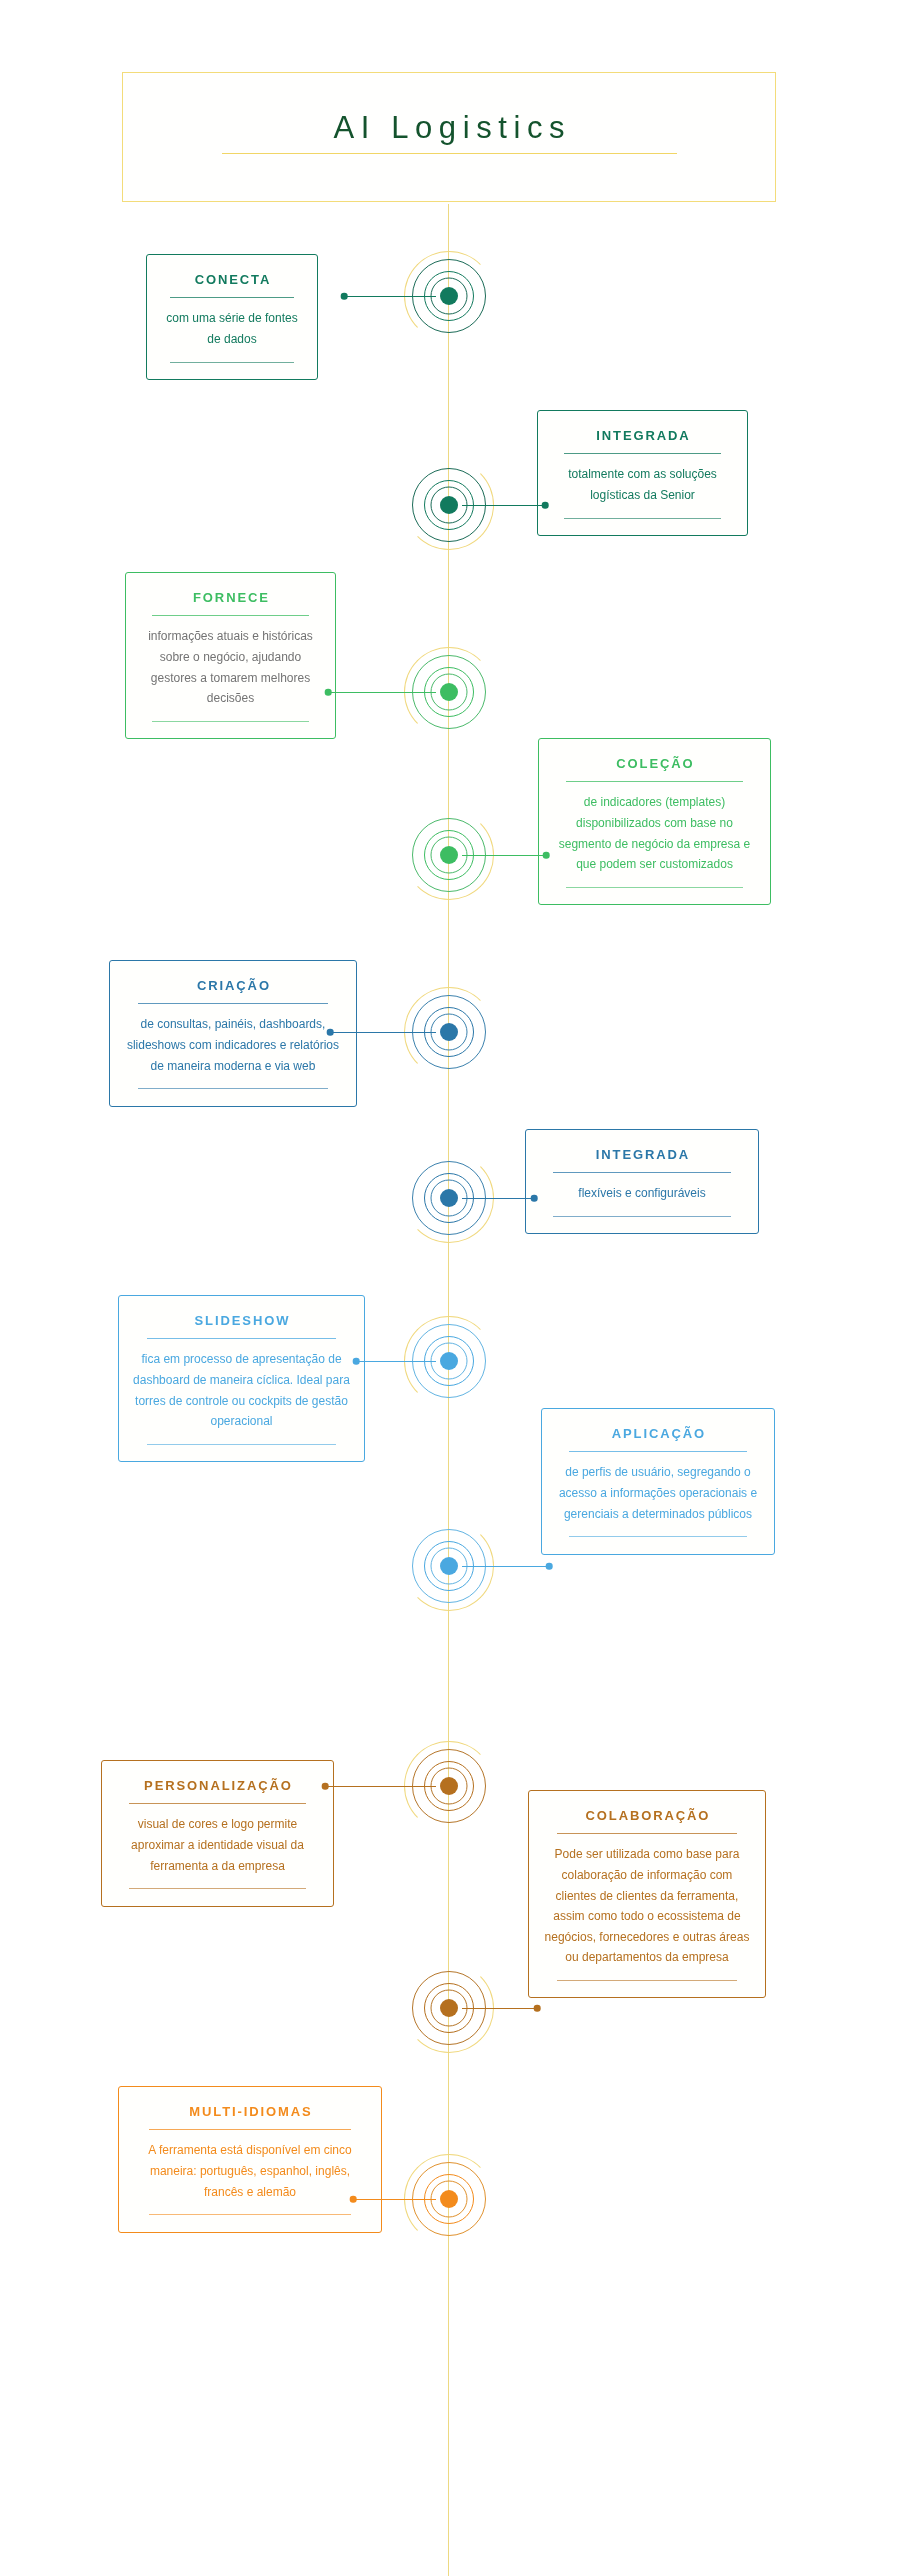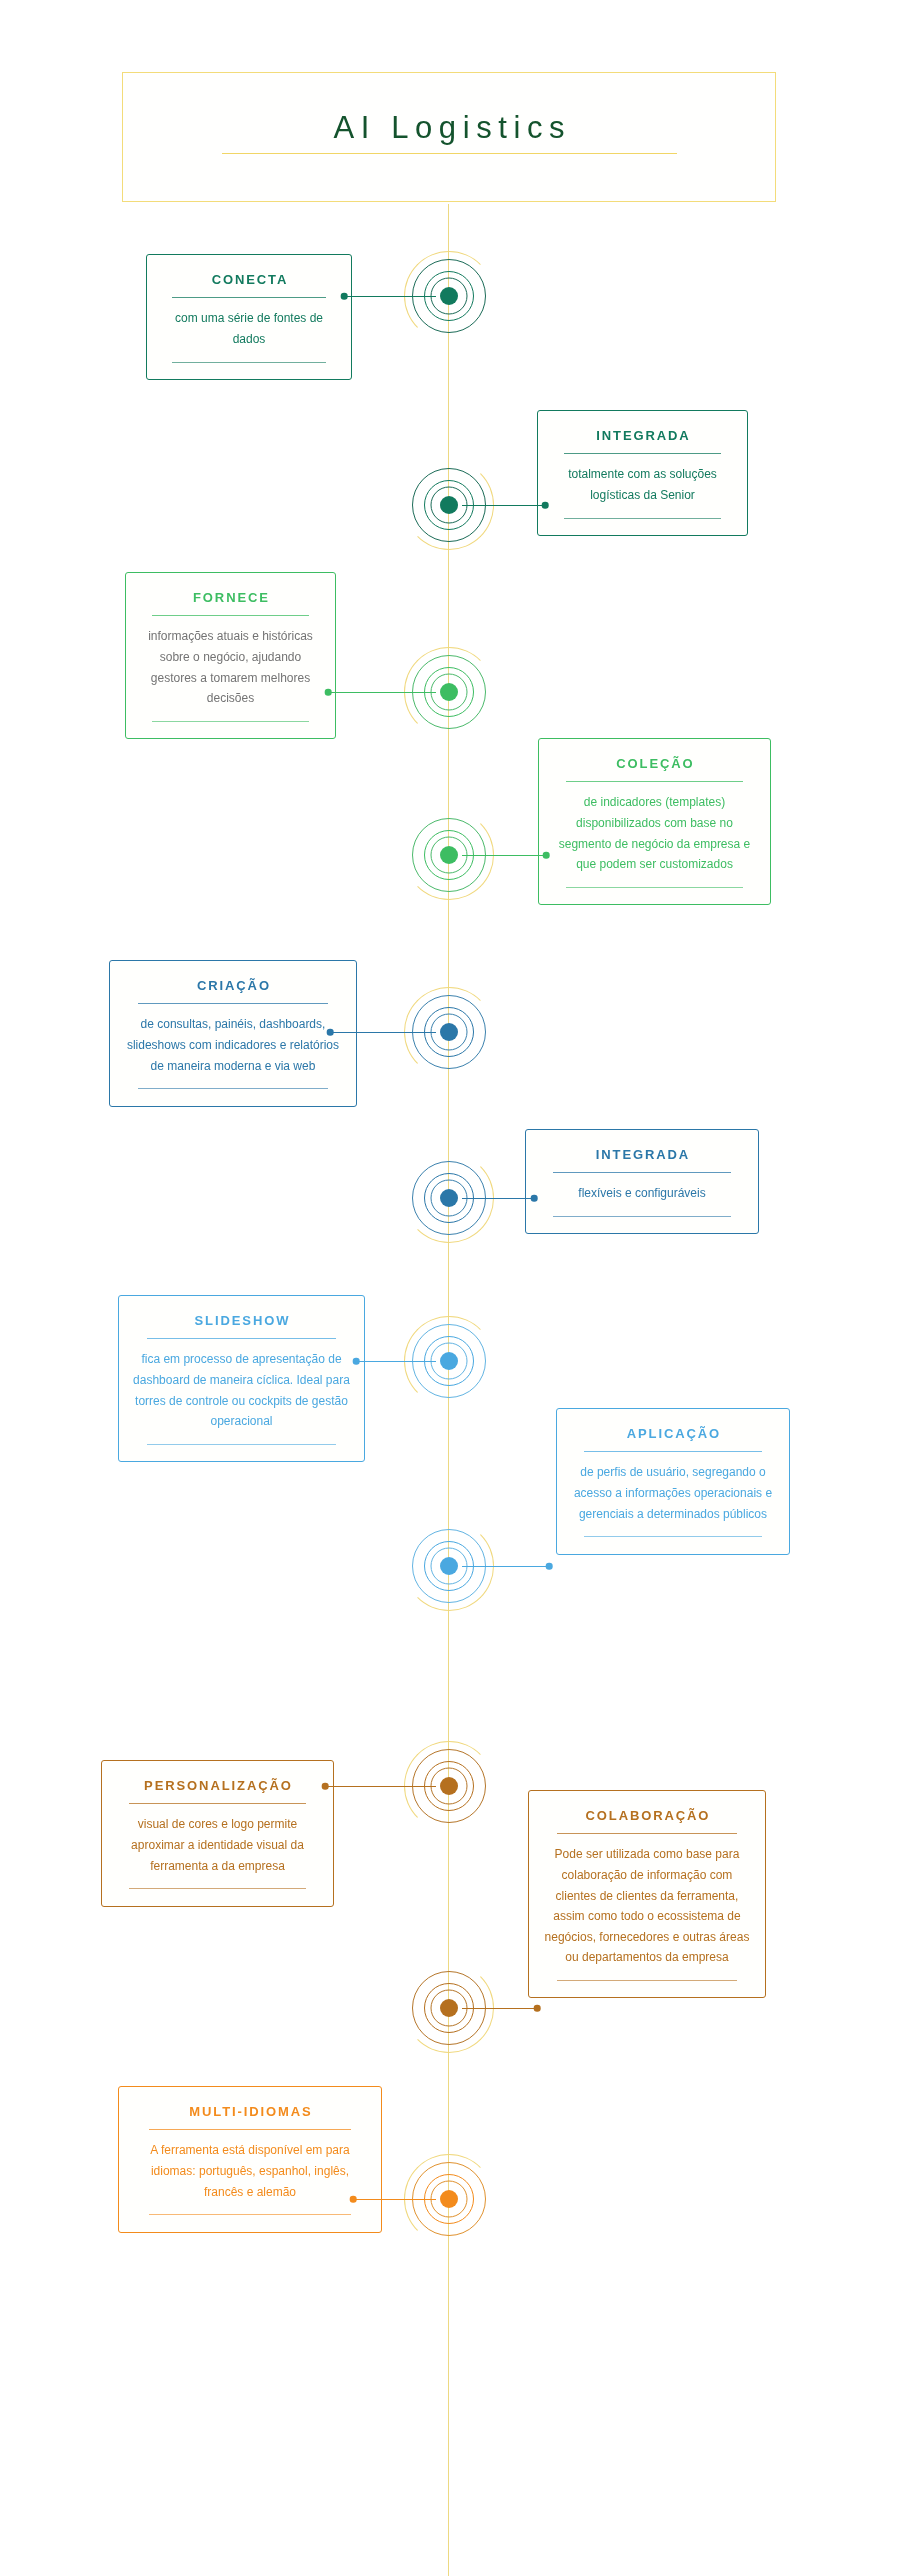--- a/index.html
+++ b/index.html
@@ -158,21 +158,21 @@
 
 <div id="timeline">
     <div class="row">
       <div class="marker" style="top: 296px;">
         <div class="arc tl" style="border-color: rgb(240, 216, 125) transparent transparent rgb(240, 216, 125);"></div>
         <div class="ring r4" style="border-color: rgb(27, 107, 87);"></div>
         <div class="ring r3" style="border-color: rgb(18, 122, 94);"></div>
         <div class="ring r2" style="border-color: rgb(27, 107, 87);"></div>
         <div class="dot" style="background: rgb(18, 122, 94);"></div>
       </div>
-      <div class="card" style="top: 254px; left: 146px; width: 206px; border-color: rgb(18, 122, 94);">
+      <div class="card" style="top: 254px; left: 146px; width: 172px; border-color: rgb(18, 122, 94);">
         <div class="card-title" style="color: rgb(18, 122, 94);">CONECTA</div>
         <div class="card-rule" style="background: rgb(18, 122, 94); opacity: 0.75;"></div>
         <div class="card-body" style="color: rgb(18, 122, 94);">com uma série de fontes de dados</div>
         <div class="card-rule bottom" style="background: rgb(18, 122, 94); opacity: 0.6;"></div>
       </div>
       <div class="connector" style="left: 344px; width: 92px; top: 296px; background: rgb(18, 122, 94);"></div>
       <div class="connector-dot" style="left: 344px; top: 296px; background: rgb(18, 122, 94);"></div>
     </div>
     <div class="row">
       <div class="marker" style="top: 505px;">
@@ -277,21 +277,21 @@
       <div class="connector-dot" style="left: 356px; top: 1361px; background: rgb(74, 168, 224);"></div>
     </div>
     <div class="row">
       <div class="marker" style="top: 1566px;">
         <div class="arc br" style="border-color: transparent rgb(240, 216, 125) rgb(240, 216, 125) transparent;"></div>
         <div class="ring r4" style="border-color: rgb(99, 180, 226);"></div>
         <div class="ring r3" style="border-color: rgb(74, 168, 224);"></div>
         <div class="ring r2" style="border-color: rgb(99, 180, 226);"></div>
         <div class="dot" style="background: rgb(74, 168, 224);"></div>
       </div>
-      <div class="card" style="top: 1408px; left: 541px; width: 234px; border-color: rgb(74, 168, 224); margin-left: 15px;">
+      <div class="card" style="top: 1408px; left: 541px; width: 234px; border-color: rgb(74, 168, 224);">
         <div class="card-title" style="color: rgb(74, 168, 224);">APLICAÇÃO</div>
         <div class="card-rule" style="background: rgb(74, 168, 224); opacity: 0.75;"></div>
         <div class="card-body" style="color: rgb(74, 168, 224);">de perfis de usuário, segregando o acesso a informações operacionais e gerenciais a determinados públicos</div>
         <div class="card-rule bottom" style="background: rgb(74, 168, 224); opacity: 0.6;"></div>
       </div>
       <div class="connector" style="left: 462px; width: 87px; top: 1566px; background: rgb(74, 168, 224);"></div>
       <div class="connector-dot" style="left: 549px; top: 1566px; background: rgb(74, 168, 224);"></div>
     </div>
     <div class="row">
       <div class="marker" style="top: 1786px;">
@@ -331,20 +331,20 @@
       <div class="marker" style="top: 2199px;">
         <div class="arc tl" style="border-color: rgb(240, 216, 125) transparent transparent rgb(240, 216, 125);"></div>
         <div class="ring r4" style="border-color: rgb(224, 146, 47);"></div>
         <div class="ring r3" style="border-color: rgb(243, 139, 28);"></div>
         <div class="ring r2" style="border-color: rgb(224, 146, 47);"></div>
         <div class="dot" style="background: rgb(243, 139, 28);"></div>
       </div>
       <div class="card" style="top: 2086px; left: 118px; width: 264px; border-color: rgb(243, 139, 28);">
         <div class="card-title" style="color: rgb(243, 139, 28);">MULTI-IDIOMAS</div>
         <div class="card-rule" style="background: rgb(243, 139, 28); opacity: 0.75;"></div>
-        <div class="card-body" style="color: rgb(243, 139, 28);">A ferramenta está disponível em para idiomas: português, espanhol, inglês, francês e alemão</div>
+        <div class="card-body" style="color: rgb(243, 139, 28);">A ferramenta está disponível em cinco maneira: português, espanhol, inglês, francês e alemão</div>
         <div class="card-rule bottom" style="background: rgb(243, 139, 28); opacity: 0.6;"></div>
       </div>
       <div class="connector" style="left: 353px; width: 83px; top: 2199px; background: rgb(243, 139, 28);"></div>
       <div class="connector-dot" style="left: 353px; top: 2199px; background: rgb(243, 139, 28);"></div>
     </div>
   </div>
 
 
 </body></html>

